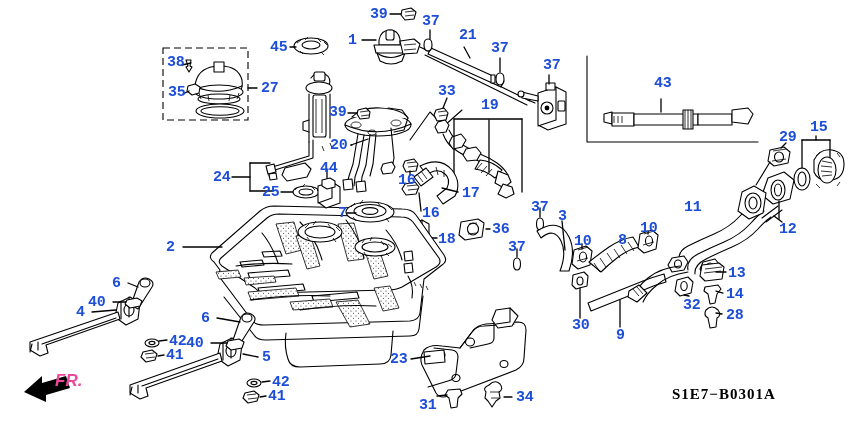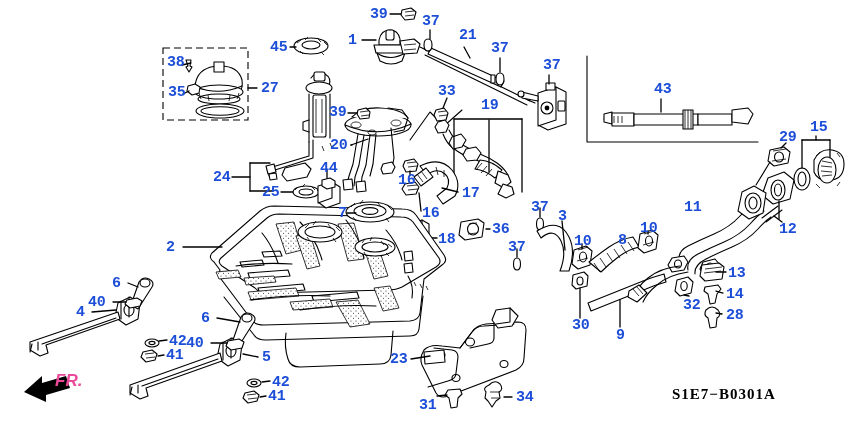--- a/index.html
+++ b/index.html
@@ -508,21 +508,21 @@
 <div class="lbl" style="left:508px;top:240px">37</div>
 <div class="lbl" style="left:167px;top:55px">38</div>
 <div class="lbl" style="left:370px;top:7px">39</div>
 <div class="lbl" style="left:329px;top:105px">39</div>
 <div class="lbl" style="left:88px;top:295px">40</div>
 <div class="lbl" style="left:186px;top:336px">40</div>
 <div class="lbl" style="left:166px;top:348px">41</div>
 <div class="lbl" style="left:268px;top:389px">41</div>
 <div class="lbl" style="left:169px;top:334px">42</div>
 <div class="lbl" style="left:272px;top:375px">42</div>
-<div class="lbl" style="left:654px;top:82px">43</div>
+<div class="lbl" style="left:654px;top:76px">43</div>
 <div class="lbl" style="left:320px;top:161px">44</div>
 
 <svg style="position:absolute;left:22px;top:370px;width:60px;height:34px" viewBox="0 0 60 34" xmlns="http://www.w3.org/2000/svg">
   <path d="M2 22 L20 6 L20 13 L44 6 L48 18 L24 25 L24 32 Z" fill="#000"></path>
 </svg>
 <div class="fr" style="left:55px;top:371px">FR.</div>
 
 <div class="code" style="left:672px;top:386px">S1E7−B0301A</div>
 
 </div>

